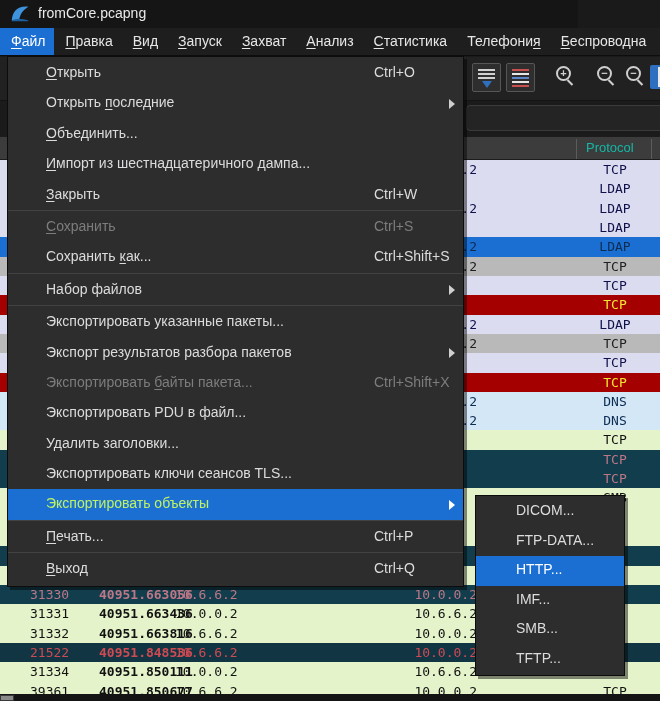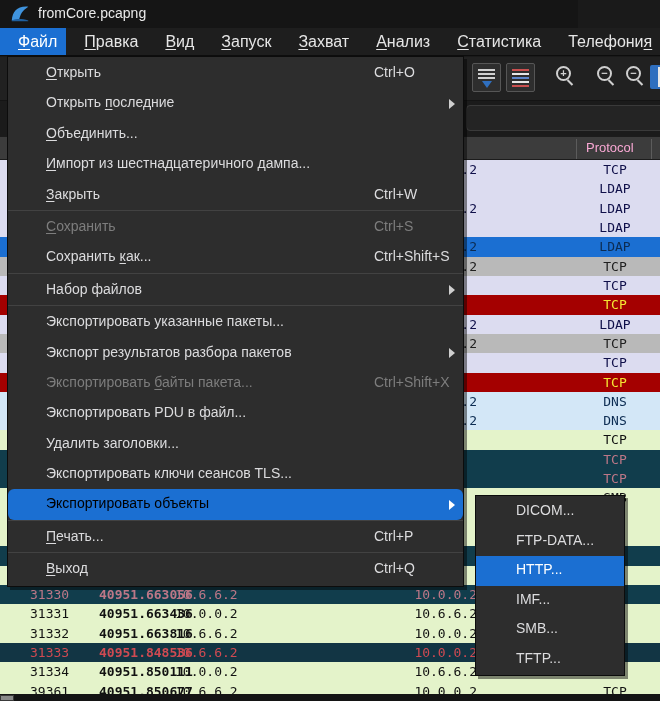--- a/index.html
+++ b/index.html
@@ -6,21 +6,21 @@
   *{box-sizing:border-box;}
   .screen{position:relative;width:660px;height:701px;background:#1a1a1a;overflow:hidden;
           font-family:"Liberation Sans","DejaVu Sans",sans-serif;}
   
   .titlebar{position:absolute;left:0;top:0;width:578px;height:28px;background:#151515;}
   .win-title{position:absolute;left:38px;top:5px;font-size:14px;color:#eaeaea;}
   .shark{position:absolute;left:9px;top:3px;width:22px;height:22px;}
   
   .menubar{position:absolute;left:0;top:28px;width:660px;height:28px;background:#1e1e1e;
            display:flex;align-items:stretch;overflow:hidden;border-bottom:1px solid #0d0d0d;}
-  .mb-item{padding:5px 9px 0 18px;font-size:16px;color:#e6e6e6;white-space:nowrap;}
+  .mb-item{padding:5px 9px 0 11px;font-size:14px;color:#e6e6e6;white-space:nowrap;}
   .mb-item.active{background:#1b6fd2;color:#fff;}
   .u{text-decoration:underline;text-underline-offset:2px;}
   
   .toolbar{position:absolute;left:0;top:57px;width:660px;height:44px;background:#212121;
            border-bottom:1px solid #141414;}
   .tbtn{position:absolute;top:6px;width:29px;height:29px;border:1px solid #565656;background:#2e2e2e;
         border-radius:2px;}
   .lines span{position:absolute;left:5px;width:17px;height:2px;}
   .mag{position:absolute;top:9px;width:15px;height:15px;border:2px solid #cfcfcf;border-radius:50%;
        color:#cfcfcf;font-size:11px;font-weight:bold;line-height:11px;text-align:center;}
@@ -31,42 +31,42 @@
   .partial-icon{position:absolute;left:650px;top:8px;width:18px;height:24px;background:#e8e8e8;
                 border:2px solid #2f6fbf;border-radius:2px;}
   .partial-icon::after{content:"";position:absolute;left:0;top:0;width:6px;height:20px;background:#2f6fbf;}
   
   .filterbar{position:absolute;left:0;top:101px;width:660px;height:35px;background:#1b1b1b;}
   .filter-input{position:absolute;left:466px;top:4px;width:200px;height:26px;background:#242424;
                 border:1px solid #3a3a3a;border-radius:4px;}
   
   .pl-header{position:absolute;left:0;top:136px;width:660px;height:24px;background:#3c3c3c;
              border-top:1px solid #1c1c1c;border-bottom:1px solid #1c1c1c;}
-  .pl-header .col{position:absolute;top:3px;font-size:13px;color:#f9a8d4;white-space:nowrap;}
+  .pl-header .col{position:absolute;top:3px;font-size:13px;color:#14b8a6;white-space:nowrap;}
   .vsep{position:absolute;top:2px;width:1px;height:20px;background:#5c5c5c;}
   .rows{position:absolute;left:0;top:0;width:660px;height:701px;}
   .row{position:absolute;left:0;width:660px;height:19.32px;line-height:19.32px;
        font-family:"DejaVu Sans Mono","Liberation Mono",monospace;font-size:13px;white-space:nowrap;}
   .row span{position:absolute;top:0;}
   .c-no{left:30px;}
   .c-time{left:99px;font-weight:bold;}
   .c-src{left:175px;}
   .c-dst{left:413px;width:64px;text-align:right;}
   .c-proto{left:578px;width:74px;text-align:center;}
   
   .statusbar{position:absolute;left:0;top:694px;width:660px;height:7px;background:#141414;}
   .grip{position:absolute;left:0;top:1px;width:14px;height:6px;background:#8a8a8a;border:1px solid #3a3a3a;}
   
   .filemenu{position:absolute;left:7px;top:56px;width:457px;background:#2d2d2d;
             border:1px solid #0c0c0c;box-shadow:3px 3px 0 rgba(0,0,0,.45);z-index:10;padding:1px 0;}
   .fm-item{position:relative;height:30.4px;font-size:14px;color:#dcdcde;}
   .fm-label{position:absolute;left:38px;top:6px;white-space:nowrap;}
   .fm-shortcut{position:absolute;left:366px;top:6px;white-space:nowrap;}
   .fm-item.disabled{color:#7d7d7d;}
-  .fm-item.highlighted{background:#1b6fd2;color:#000000;border-radius:6px;}
+  .fm-item.highlighted{background:#1b6fd2;color:#bef264;}
   .fm-sep{height:2px;position:relative;}
   .fm-sep::after{content:"";position:absolute;left:0;right:0;top:0;height:1px;background:#424242;}
   .sub-arrow{position:absolute;right:8px;top:50%;transform:translateY(-50%);width:0;height:0;
              border-left:6px solid #cfcfcf;border-top:5px solid transparent;border-bottom:5px solid transparent;}
   .highlighted .sub-arrow{border-left-color:#fff;}
   
   .submenu{position:absolute;left:475px;top:495px;width:150px;background:#2d2d2d;
            border:1px solid #0c0c0c;box-shadow:3px 3px 0 rgba(0,0,0,.45);z-index:11;padding:1px 0;}
   .sm-item{position:relative;height:29.5px;font-size:14px;color:#dcdcde;}
   .sm-item .fm-label{left:33px;top:5px;margin-left:7px;}
@@ -156,21 +156,21 @@
         <span class="c-src">10.0.0.2</span>
         <span class="c-dst">10.6.6.2</span>
       </div>
       <div class="row" style="top: 623.68px; background: rgb(228, 243, 202); color: rgb(18, 18, 18);">
         <span class="c-no">31332</span>
         <span class="c-time">40951.663816</span>
         <span class="c-src">10.6.6.2</span>
         <span class="c-dst">10.0.0.2</span>
       </div>
       <div class="row" style="top: 643px; background: rgb(18, 53, 68); color: rgb(207, 74, 82);">
-        <span class="c-no">31333</span>
+        <span class="c-no">21522</span>
         <span class="c-time">40951.848536</span>
         <span class="c-src">10.6.6.2</span>
         <span class="c-dst">10.0.0.2</span>
       </div>
       <div class="row" style="top: 662.32px; background: rgb(228, 243, 202); color: rgb(18, 18, 18);">
         <span class="c-no">31334</span>
         <span class="c-time">40951.850111</span>
         <span class="c-src">10.0.0.2</span>
         <span class="c-dst">10.6.6.2</span>
       </div>

